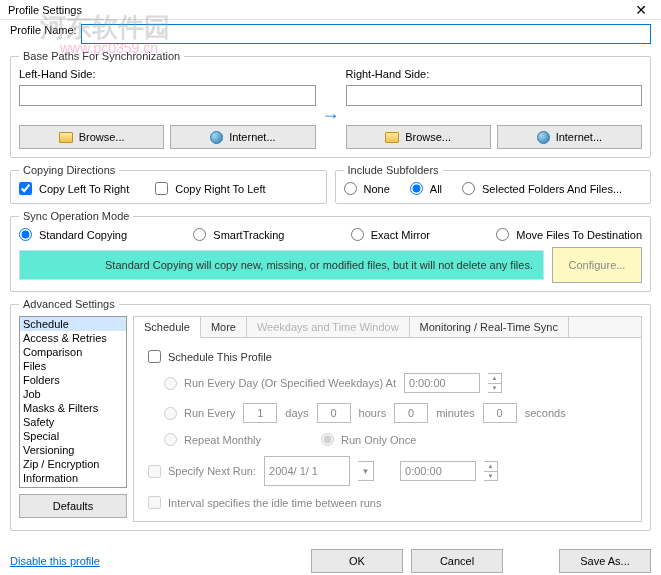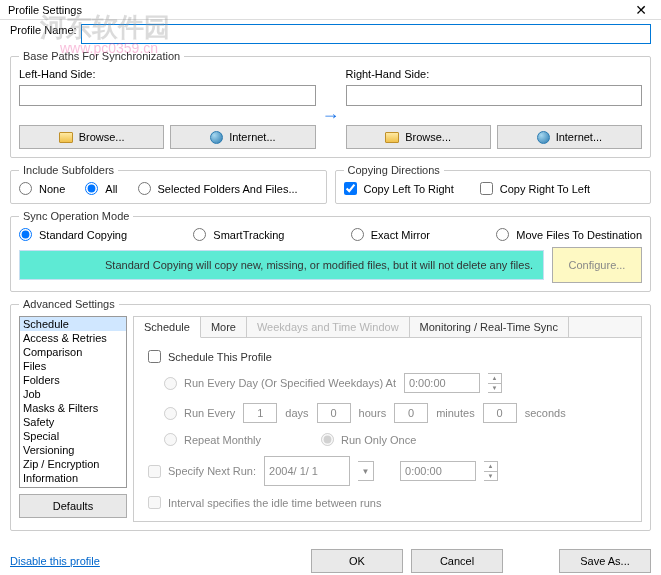--- a/index.html
+++ b/index.html
@@ -121,46 +121,46 @@
               <span class="icon-globe"></span>
               <span>Internet...</span>
             </div>
         </div>
       </div>
     </div>
   </fieldset>
 
   <div class="two-col">
     <fieldset>
+      <legend>Copying Directions</legend>
+      <div class="row" style="gap:26px;">
+        <label class="opt">
+            <input type="checkbox" checked="" style="">
+            <span>Copy Left To Right</span>
+          </label>
+        <label class="opt">
+            <input type="checkbox" style="">
+            <span>Copy Right To Left</span>
+          </label>
+      </div>
+    </fieldset>
+    <fieldset>
       <legend>Include Subfolders</legend>
       <div class="subfolder-row">
         <label class="opt">
             <input type="radio" name="sf" style="">
             <span>None</span>
           </label>
         <label class="opt">
             <input type="radio" name="sf" checked="" style="">
             <span>All</span>
           </label>
         <label class="opt">
             <input type="radio" name="sf" style="">
             <span>Selected Folders And Files...</span>
-          </label>
-      </div>
-    </fieldset>
-    <fieldset>
-      <legend>Copying Directions</legend>
-      <div class="row" style="gap:26px;">
-        <label class="opt">
-            <input type="checkbox" checked="" style="">
-            <span>Copy Left To Right</span>
-          </label>
-        <label class="opt">
-            <input type="checkbox" style="">
-            <span>Copy Right To Left</span>
           </label>
       </div>
     </fieldset>
   </div>
 
   <fieldset>
     <legend>Sync Operation Mode</legend>
     <div class="sync-modes">
       <label class="opt">
           <input type="radio" name="sm" checked="" style="">

